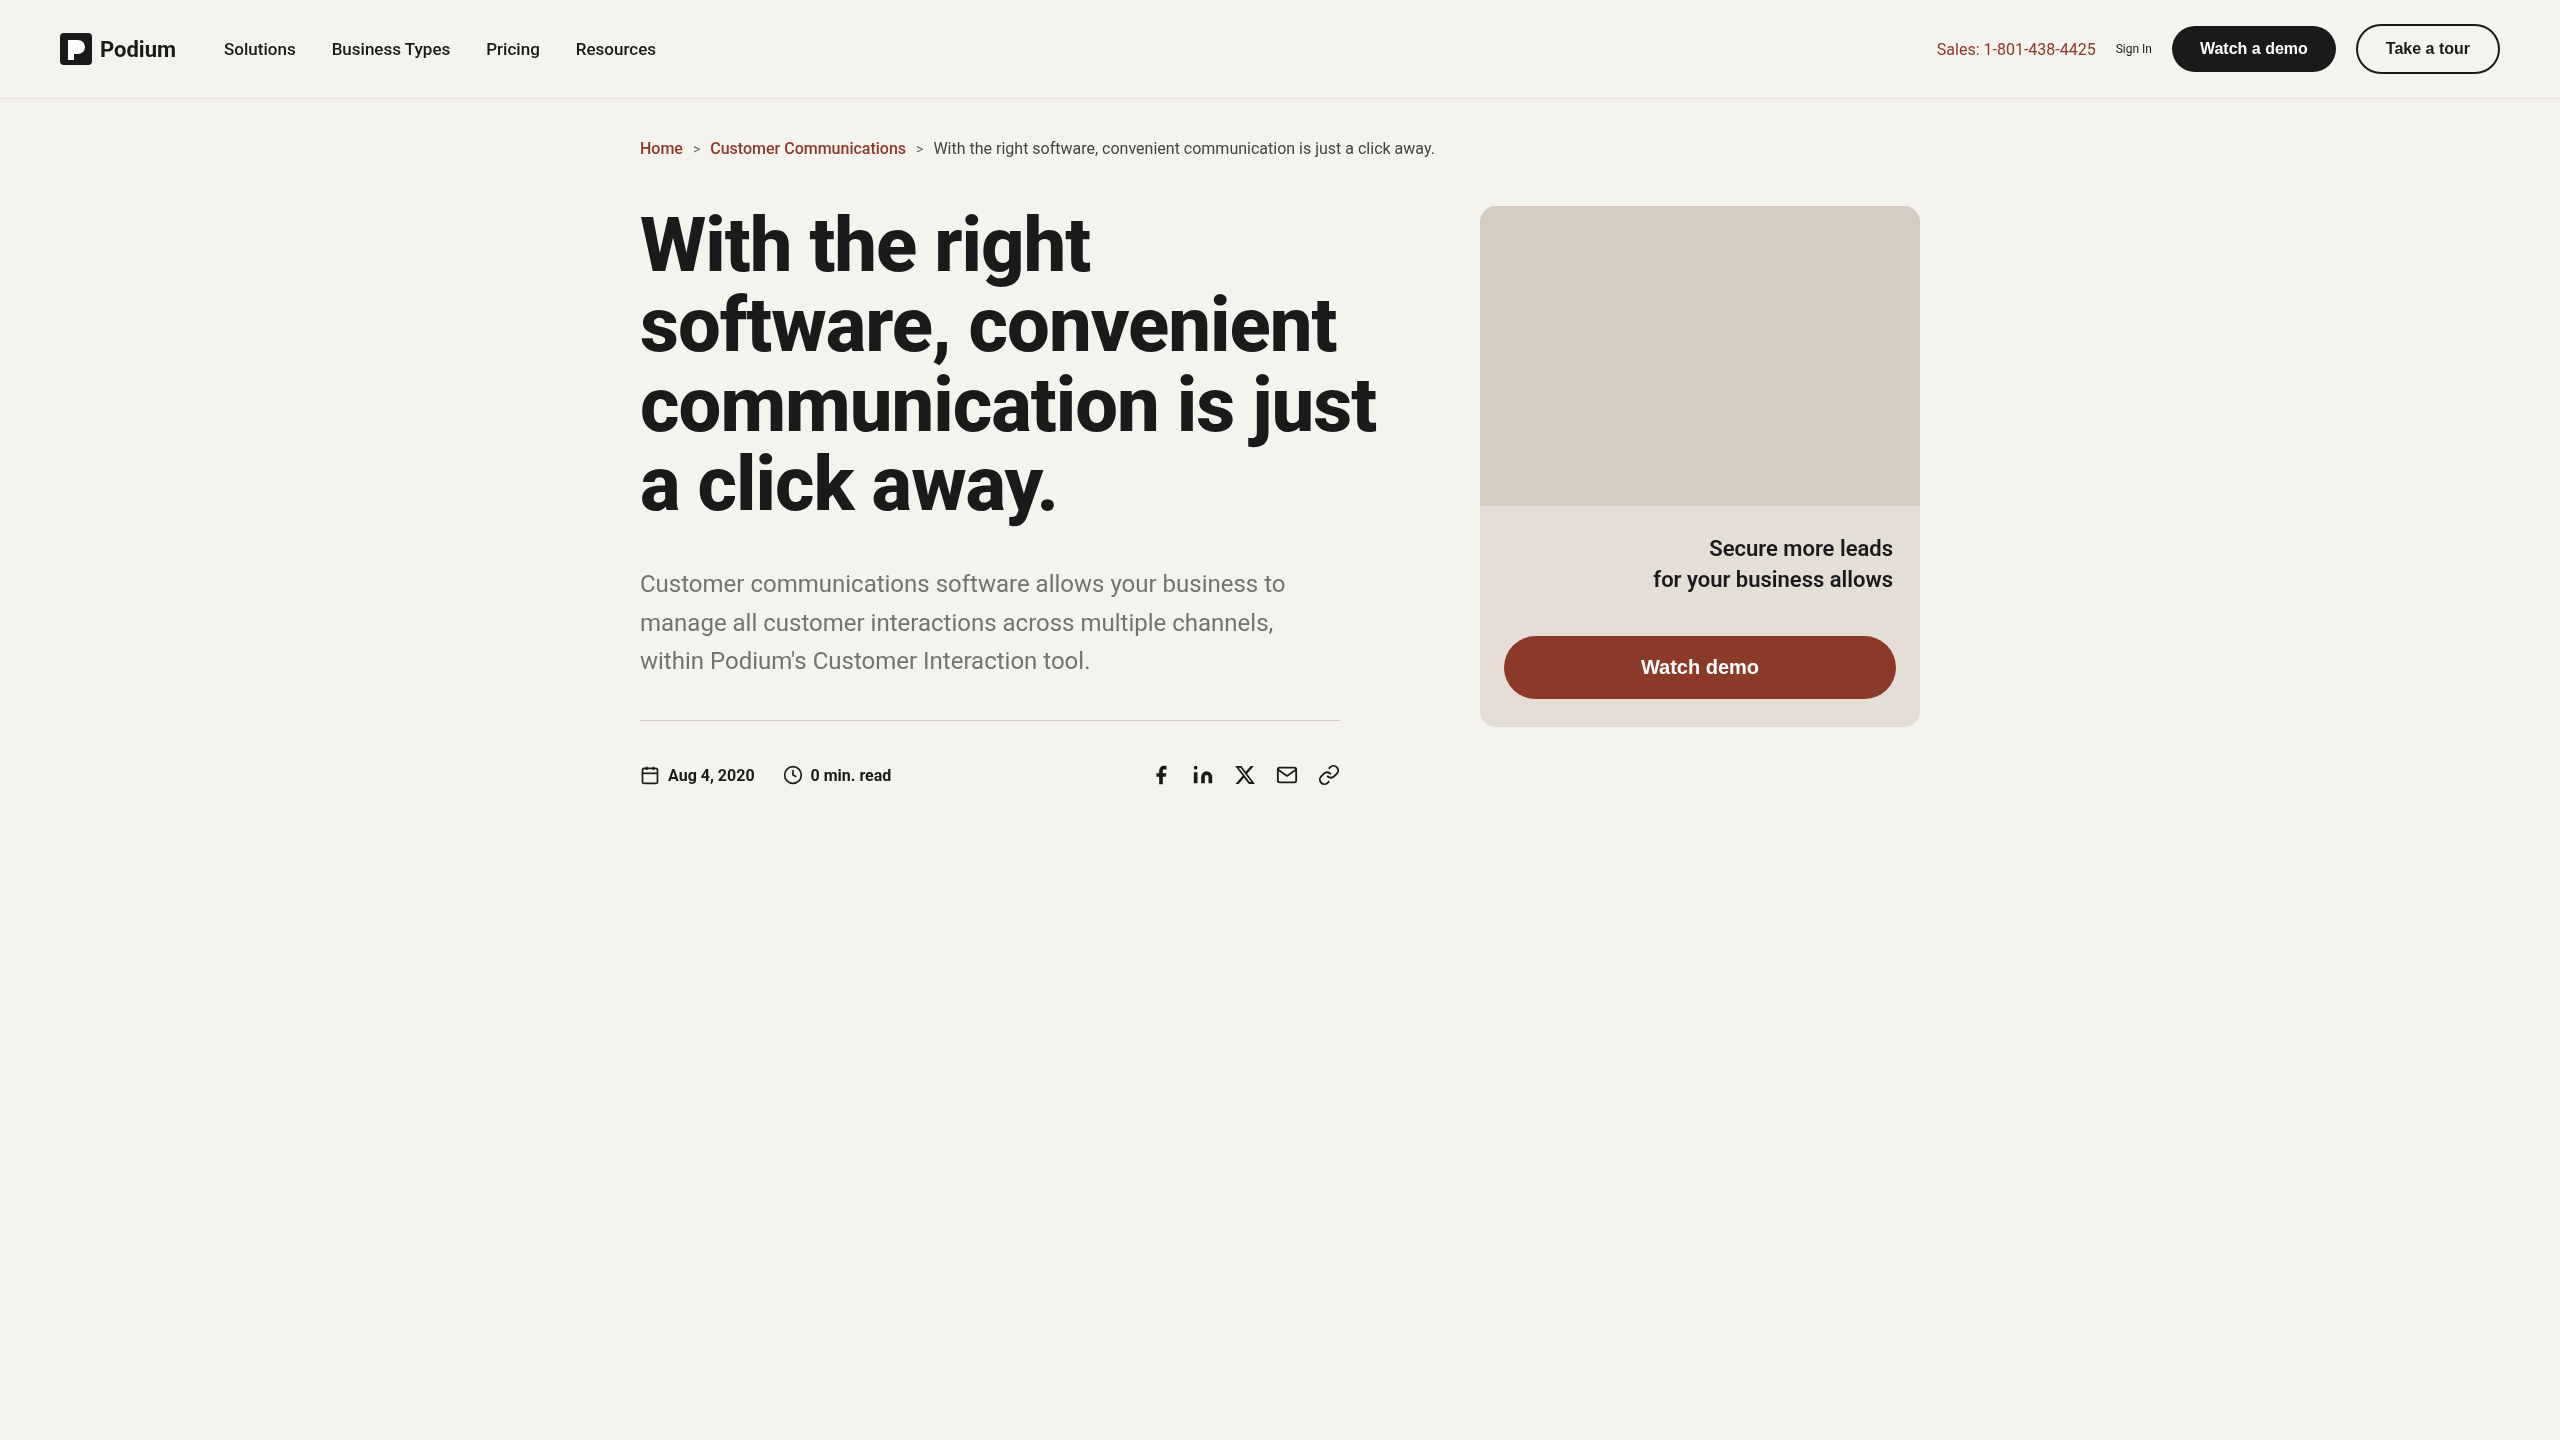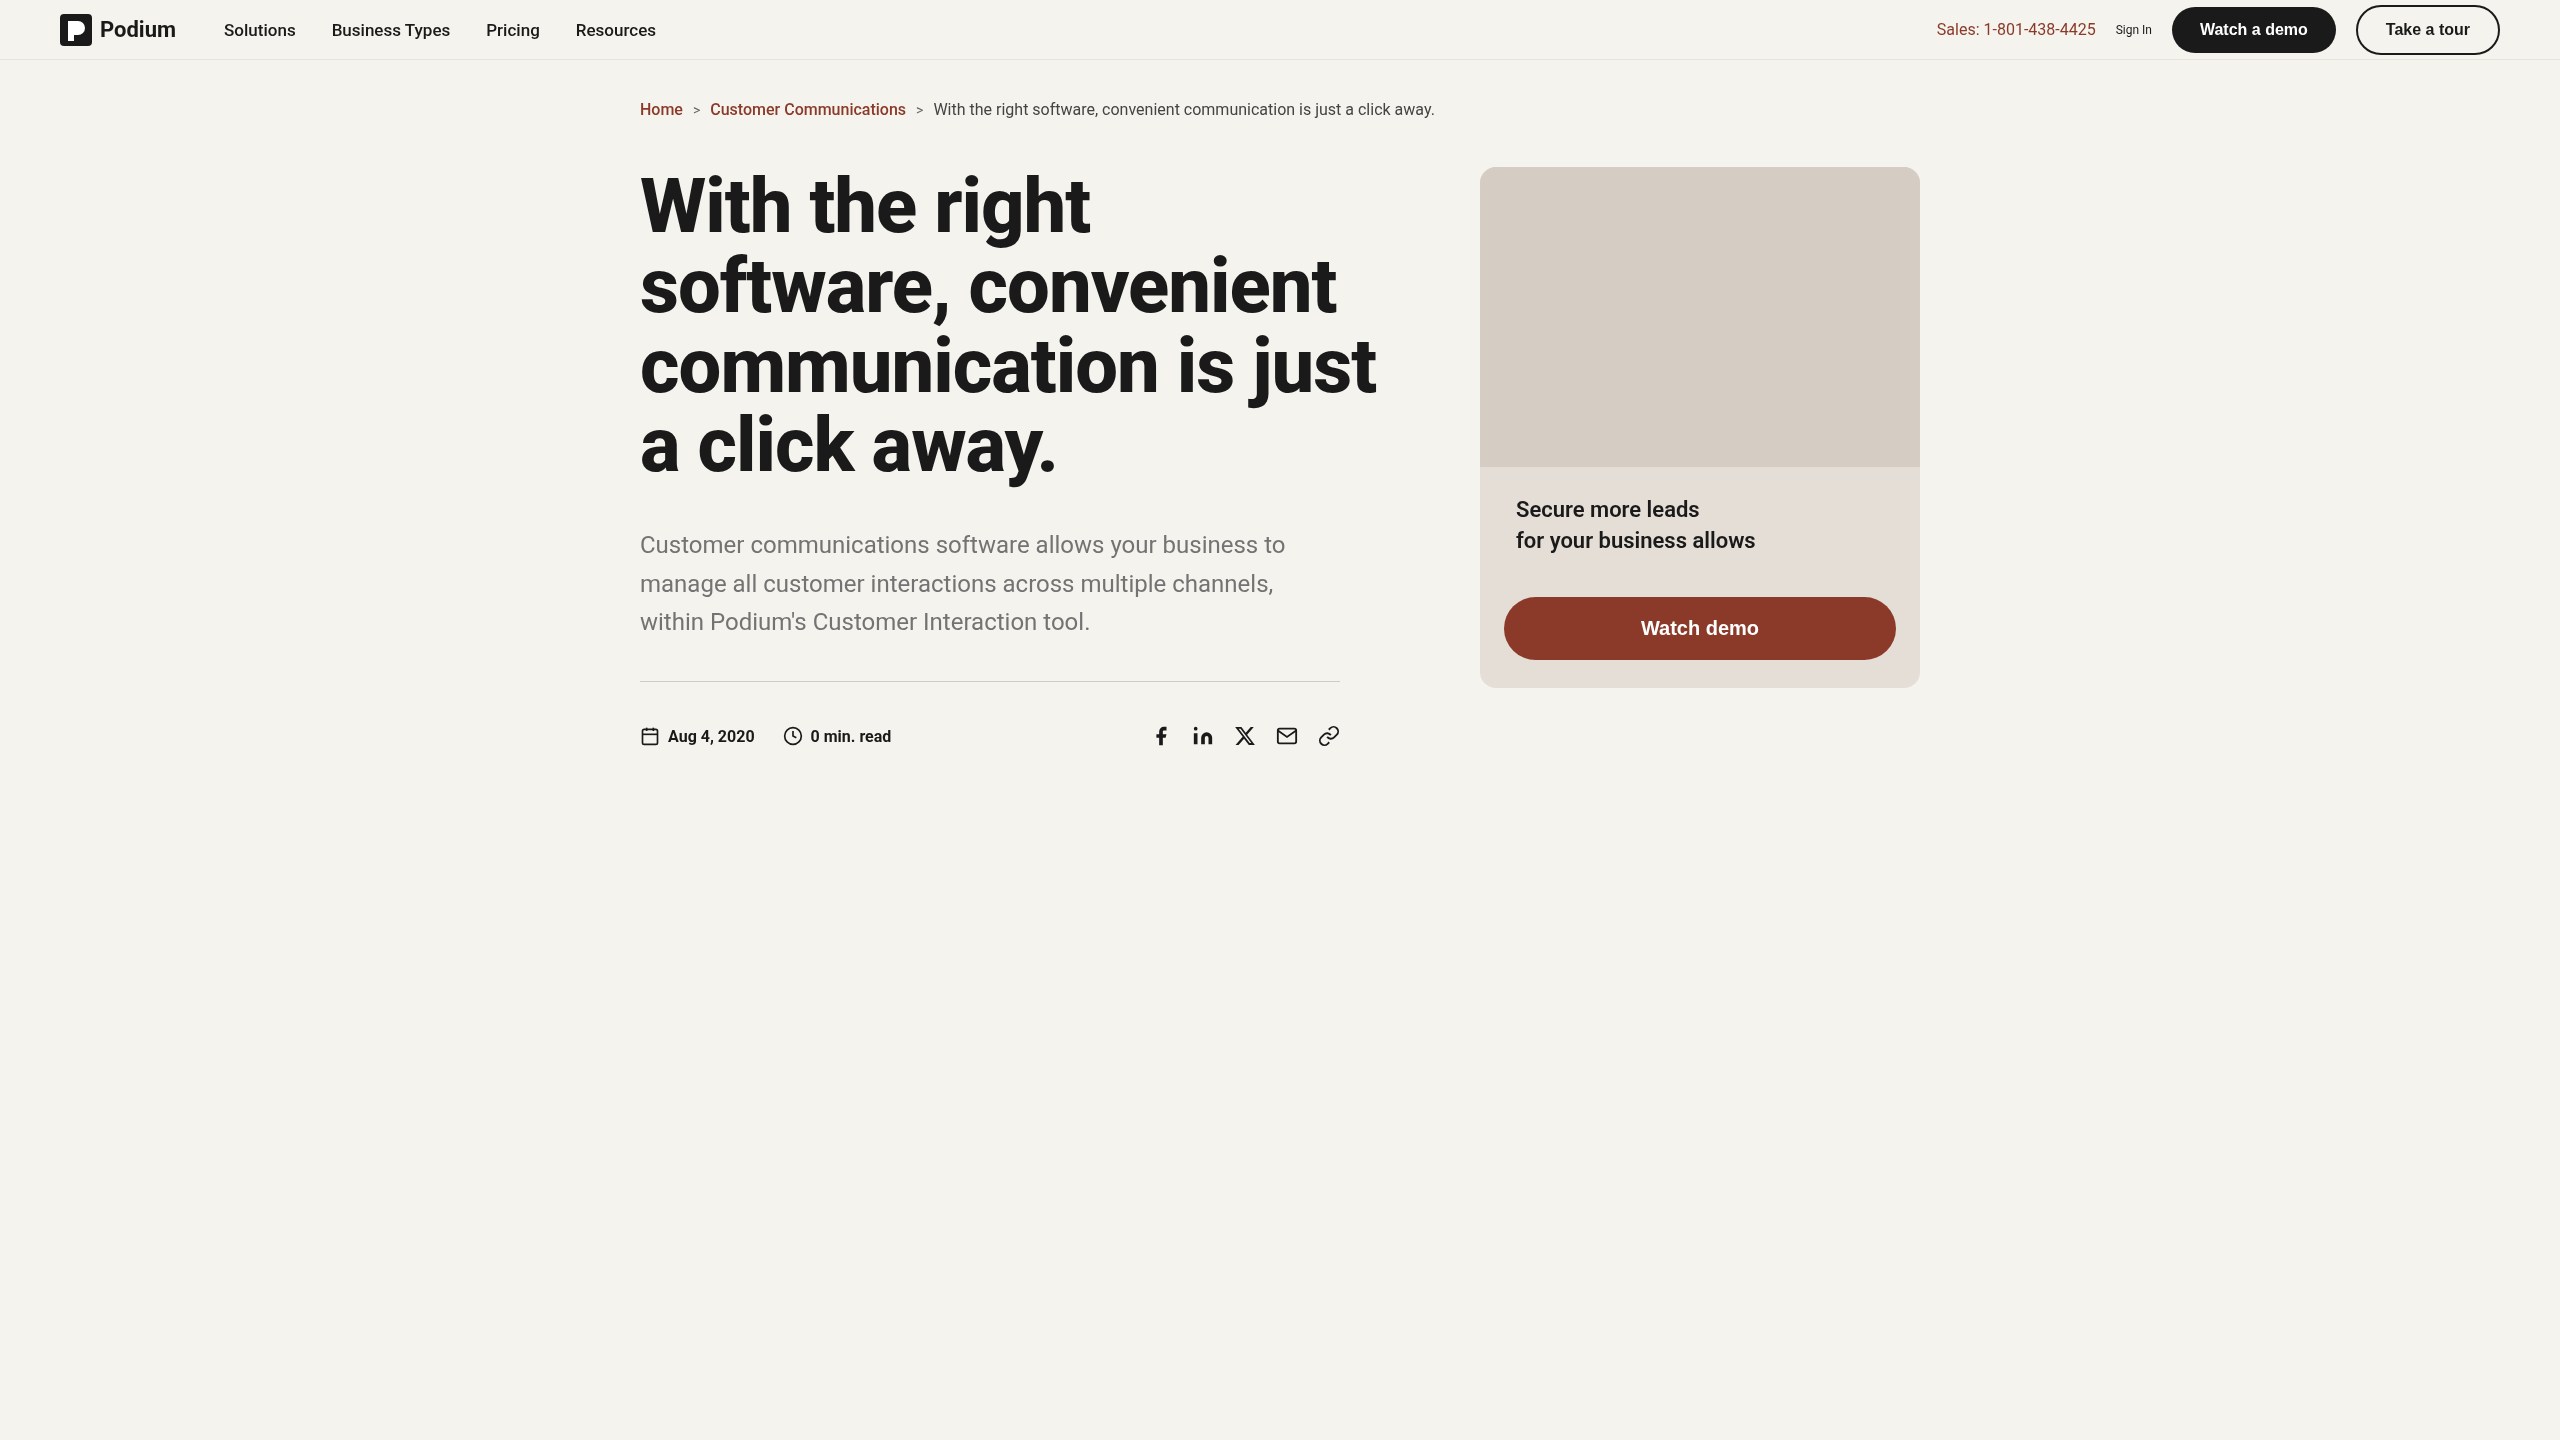--- a/index.html
+++ b/index.html
@@ -14,21 +14,21 @@
       color: #1a1a1a;
       min-height: 100vh;
     }
 
     
     .navbar {
       display: flex;
       align-items: center;
       justify-content: space-between;
       padding: 0 60px;
-      height: 60px;
+      height: 99px;
       background-color: #f5f3ee;
       border-bottom: 1px solid #e8e4dc;
       position: sticky;
       top: 0;
       z-index: 100;
     }
 
     .navbar-left {
       display: flex;
       align-items: center;
@@ -235,22 +235,22 @@
     }
 
     .cta-card-image {
       width: 100%;
       height: 300px;
       background-color: #d5cdc3;
       border-radius: 12px 12px 0 0;
     }
 
     .cta-card-text {
-      padding: 28px 36px 20px;
-      text-align: left;
+      padding: 28px 27px 20px;
+      text-align: right;
     }
 
     .cta-card-title {
       font-size: 22px;
       font-weight: 600;
       color: #1a1a1a;
       line-height: 1.4;
       margin-bottom: 20px;
     }
 

